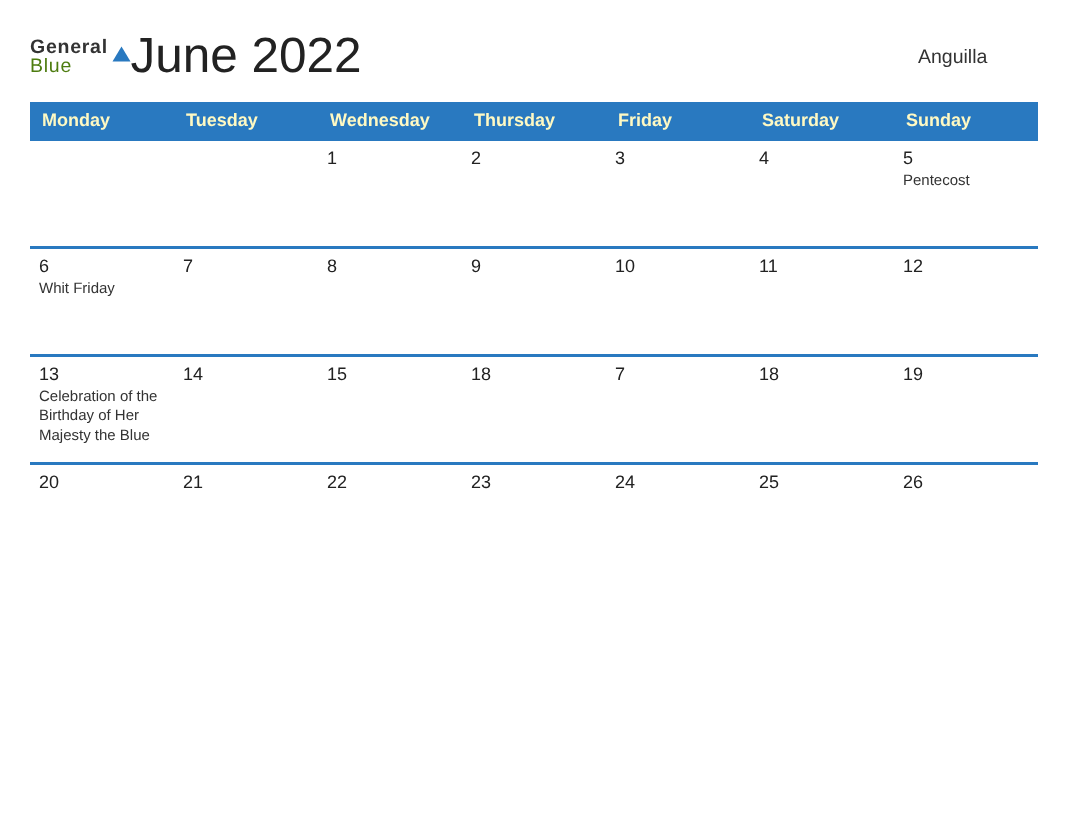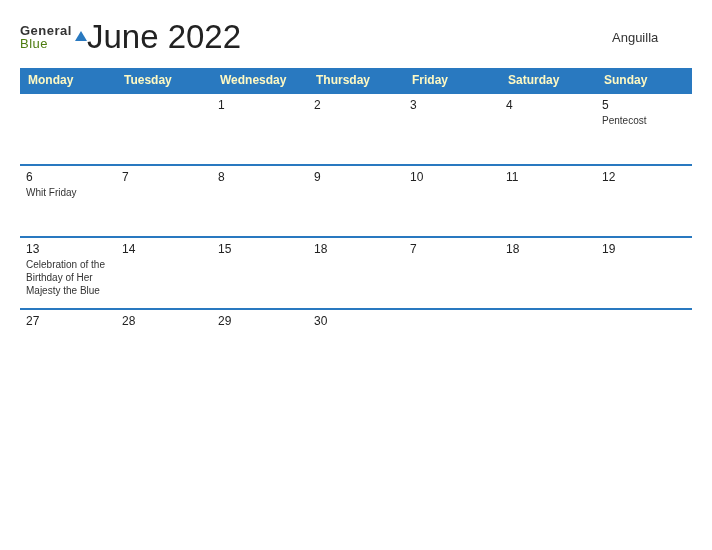--- a/index.html
+++ b/index.html
@@ -205,30 +205,36 @@
           </td>
           <td>
             <span class="day-num">18</span>
           </td>
           <td>
             <span class="day-num">19</span>
           </td>
         </tr>
         <tr>
           <td>
-            <span class="day-num">27</span>
-          </td>
-          <td>
-            <span class="day-num">28</span>
-          </td>
-          <td>
-            <span class="day-num">29</span>
-          </td>
-          <td>
-            <span class="day-num">30</span>
-          </td>
-          <td></td>
-          <td></td>
-          <td></td>
+            <span class="day-num">20</span>
+          </td>
+          <td>
+            <span class="day-num">21</span>
+          </td>
+          <td>
+            <span class="day-num">22</span>
+          </td>
+          <td>
+            <span class="day-num">23</span>
+          </td>
+          <td>
+            <span class="day-num">24</span>
+          </td>
+          <td>
+            <span class="day-num">25</span>
+          </td>
+          <td>
+            <span class="day-num">26</span>
+          </td>
         </tr>
       </tbody>
   </table>
 </div>
 
 </body></html>

